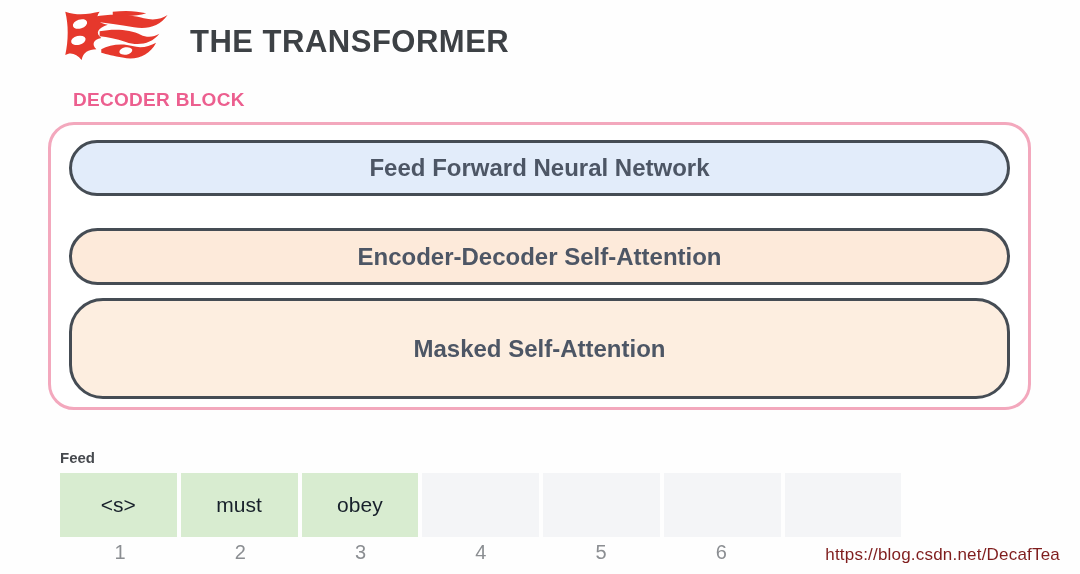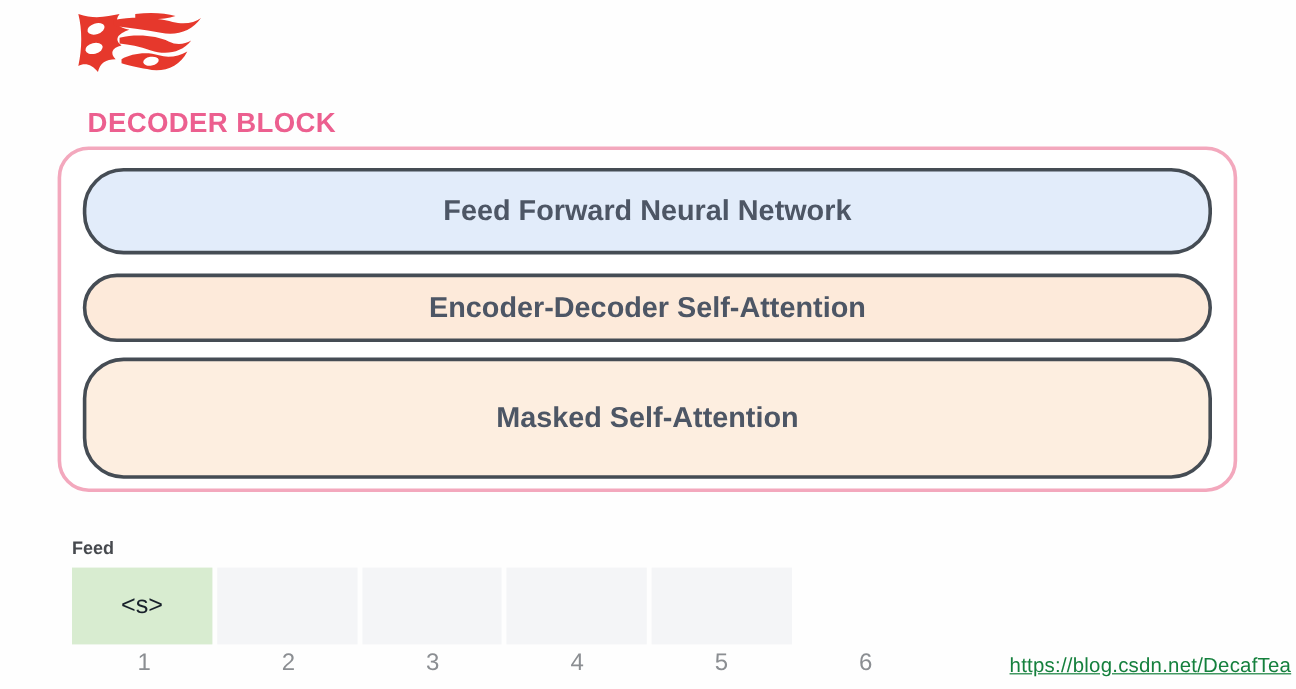--- a/index.html
+++ b/index.html
@@ -20,40 +20,40 @@
   .logo { width: 108px; height: 70px; }
   .logo svg { width: 100%; height: 100%; display: block; }
   .title {
     font-size: 31px; font-weight: 600; color: #3d4145;
     letter-spacing: 0.5px;
   }
 
   
   .decoder-label {
     position: absolute; left: 73px; top: 89px;
-    font-size: 23px; font-weight: 700; color: #ec5f8f;
+    font-size: 19px; font-weight: 700; color: #ec5f8f;
     letter-spacing: 0.3px;
   }
   .decoder-box {
     position: absolute; left: 48px; top: 122px;
     width: 983px; height: 288px;
     box-sizing: border-box;
     border: 3px solid #f3a8bd;
     border-radius: 26px;
     background: #ffffff;
   }
   .layer {
     position: absolute; left: 18px; width: 941px;
     box-sizing: border-box;
     border: 3px solid #454c54;
     border-radius: 34px;
     display: flex; align-items: center; justify-content: center;
     font-size: 24px; font-weight: 700; color: #4d5665;
   }
-  .layer-ffnn   { top: 15px;  height: 72px;  background: #e2ecfa; }
+  .layer-ffnn   { top: 15px;  height: 56px;  background: #e2ecfa; }
   .layer-encdec { top: 103px; height: 57px;  background: #fdeada; }
   .layer-masked { top: 173px; height: 101px; background: #fdeee0; text-align: center; }
 
   
   .input-label {
     position: absolute; left: 60px; top: 449px;
     font-size: 15px; font-weight: 700; color: #46494e;
   }
   .token-row {
     position: absolute; left: 60px; top: 473px;
@@ -73,25 +73,24 @@
     display: grid; grid-template-columns: repeat(8, 1fr);
     z-index: 2;
   }
   .position-number {
     text-align: center;
     font-size: 20px; color: #8b8e92;
   }
 
   
   .watermark {
-    position: absolute; right: 4px; top: 545px;
-    font-size: 17px; color: #15803d;
+    position: absolute; right: 20px; top: 545px;
+    font-size: 17px; color: #7f1d1d;
     z-index: 1;
     letter-spacing: 0.2px;
-    text-decoration: underline;
   }
 </style>
 </head>
 <body>
 
 <div class="header">
   <div class="logo">
     <svg viewBox="0 0 132 78" xmlns="http://www.w3.org/2000/svg" aria-hidden="true">
       <g fill="#e6382c">
         <path d="M4,2 C22,8 34,4 46,2 C40,10 44,16 56,18 C44,22 40,28 48,34 C38,36 36,42 42,48 C32,48 26,52 24,61 C18,53 10,51 4,55 C8,37 8,18 4,2 Z"></path>
@@ -100,34 +99,37 @@
         <path d="M46,26 C64,22 84,24 96,30 C104,34 112,33 119,29 C109,42 92,44 78,39 C66,35 56,33 46,32 Z"></path>
         <path d="M48,48 C58,42 74,40 86,44 C96,47 106,45 115,40 C107,56 90,62 74,58 C64,56 54,54 48,52 Z"></path>
       </g>
       <g fill="#ffffff">
         <ellipse cx="22" cy="17" rx="9" ry="5.5" transform="rotate(-18 22 17)"></ellipse>
         <ellipse cx="20" cy="37" rx="9" ry="5.5" transform="rotate(-14 20 37)"></ellipse>
         <ellipse cx="78" cy="50" rx="8" ry="4.5" transform="rotate(-10 78 50)"></ellipse>
       </g>
     </svg>
   </div>
+  <div class="title">THE TRANSFORMER</div>
 </div>
 
 <div class="decoder-label">DECODER BLOCK</div>
 
 <div class="decoder-box">
   <div class="layer layer-ffnn">Feed Forward Neural Network</div>
   <div class="layer layer-encdec">Encoder-Decoder Self-Attention</div>
   <div class="layer layer-masked">Masked Self-Attention</div>
 </div>
 
 <div class="input-label">Feed</div>
 
 <div class="token-row">
   <div class="token-cell filled">&lt;s&gt;</div>
+  <div class="token-cell filled">must</div>
+  <div class="token-cell filled">obey</div>
   <div class="token-cell"></div>
   <div class="token-cell"></div>
   <div class="token-cell"></div>
   <div class="token-cell"></div>
 </div>
 
 <div class="numbers-row">
   <div class="position-number">1</div>
   <div class="position-number">2</div>
   <div class="position-number">3</div>

